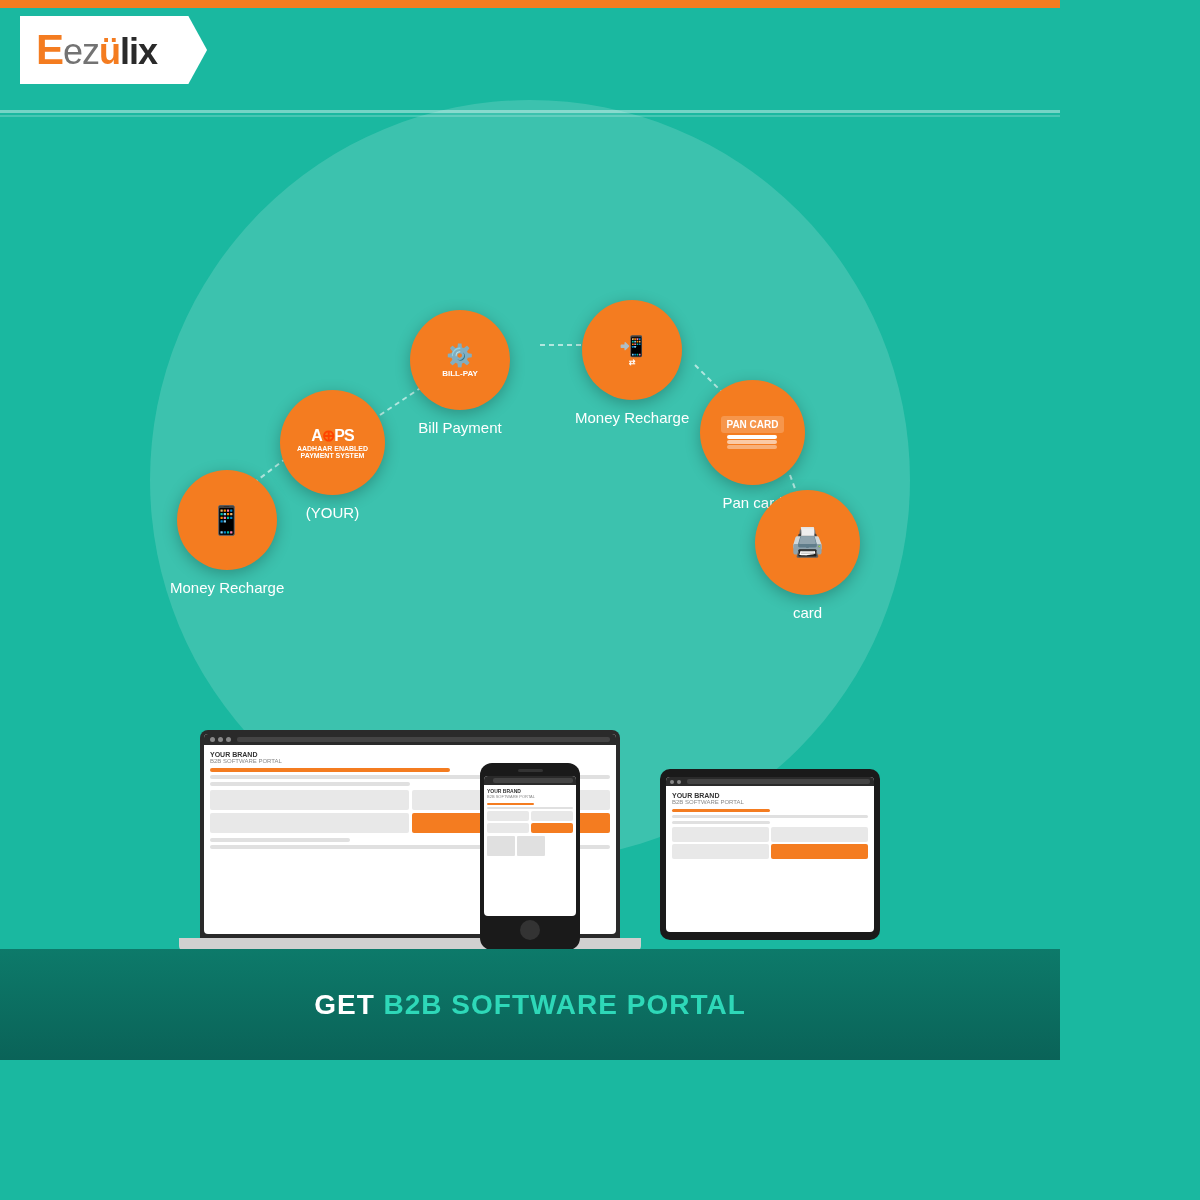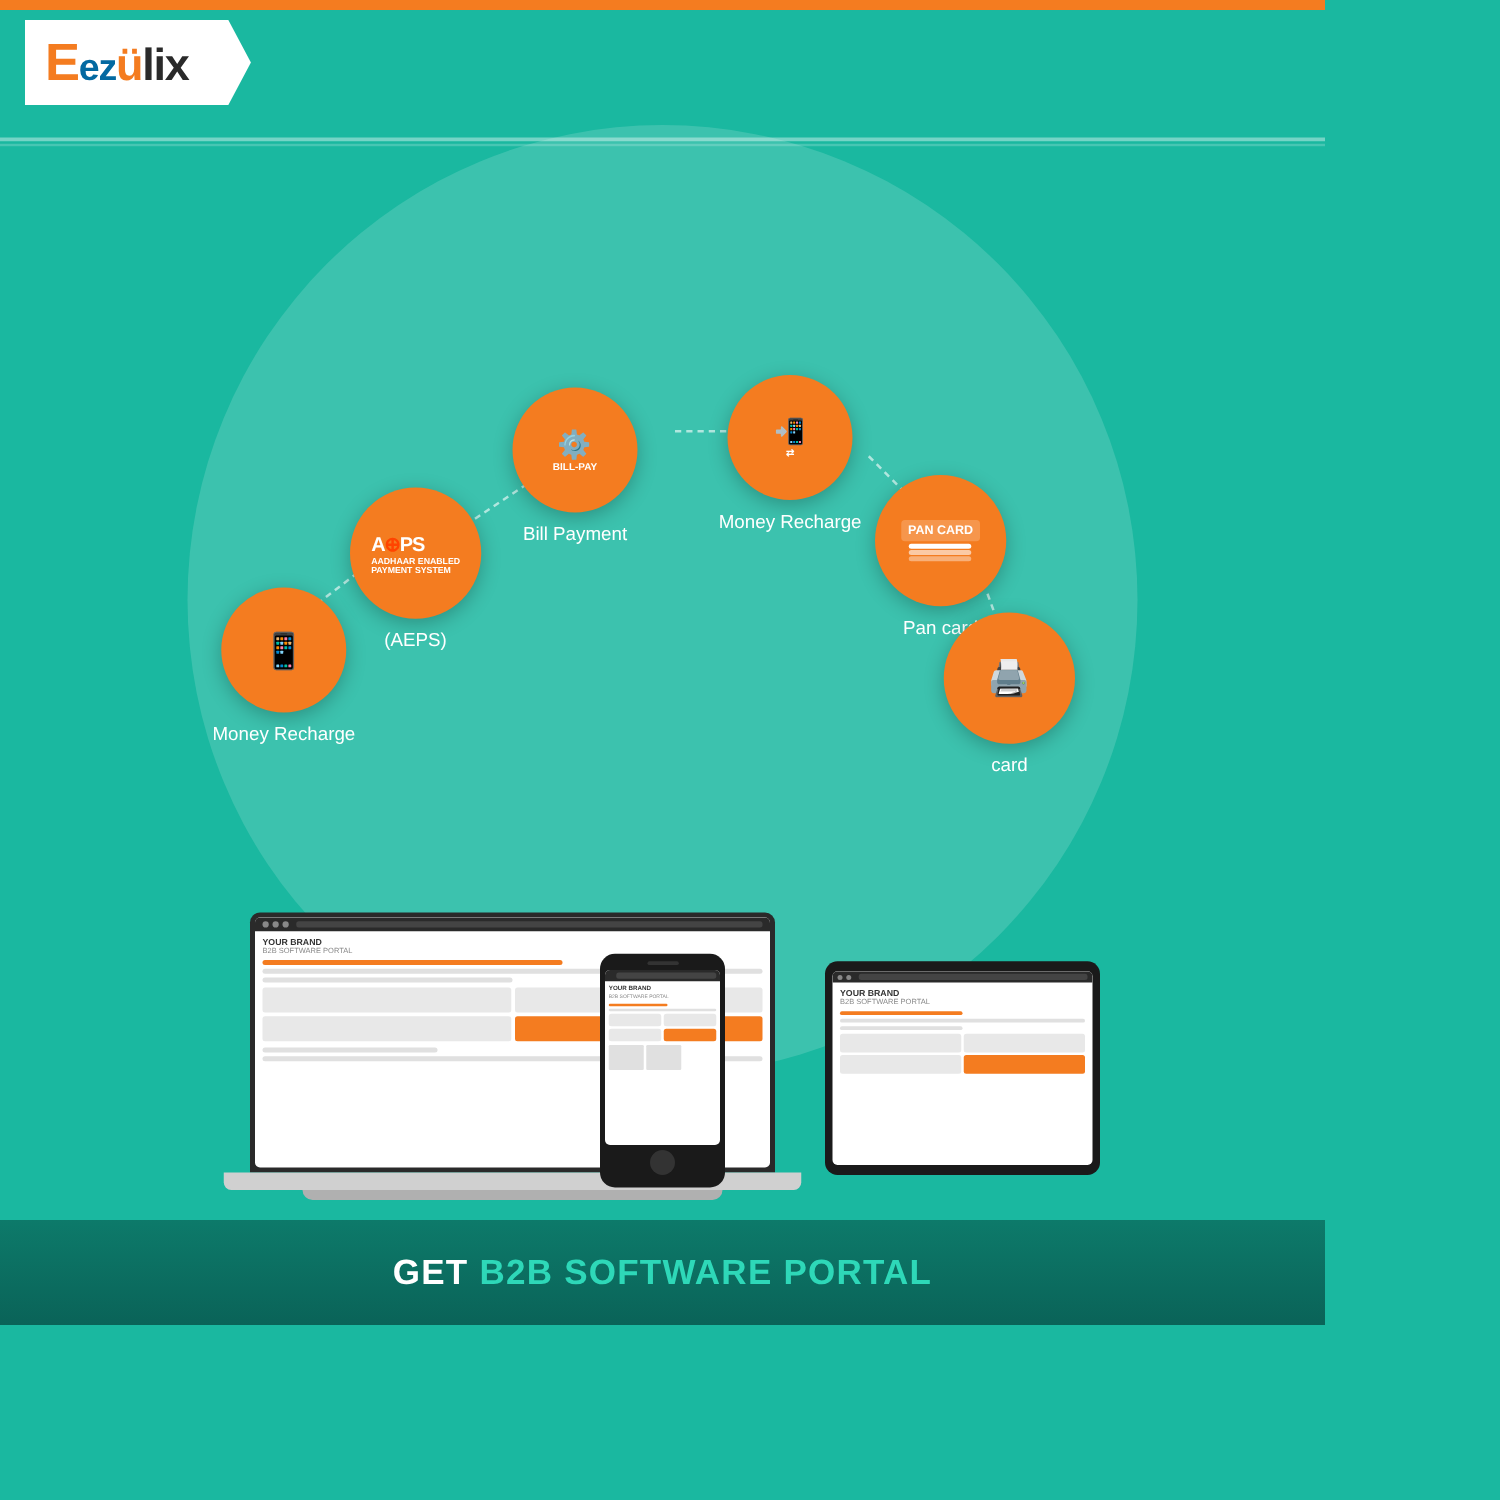--- a/index.html
+++ b/index.html
@@ -237,21 +237,21 @@
       background: #e8e8e8;
       height: 20px;
       border-radius: 2px;
     }
     .grid-block.orange { background: #f47c20; }
 
     
     .bottom-banner {
       position: absolute;
       bottom: 0; left: 0; right: 0;
-      height: 84px;
+      height: 111px;
       background: linear-gradient(to bottom, #0d7a6a, #0a6358);
       display: flex;
       flex-direction: column;
       align-items: center;
       justify-content: center;
     }
     .banner-text {
       color: white;
       font-size: 28px;
       font-weight: 700;
@@ -264,31 +264,31 @@
     .banner-sub {
       color: white;
       font-size: 26px;
       font-weight: 700;
       text-transform: uppercase;
       letter-spacing: 1px;
       margin-top: 2px;
     }
 
     
-    .aeps-icon { font-size: 11px; font-weight: 900; color: white; text-align: left; }
+    .aeps-icon { font-size: 11px; font-weight: 900; color: white; text-align: center; }
     .icon-symbol { font-size: 28px; color: white; }
   </style>
 </head>
 <body>
 
 <div class="top-bar"></div>
 
 <div class="logo-container">
   <span class="logo-text">
-    <span style="color:#f47c20;font-size:42px;font-weight:900;">E</span><span style="color:#0369a1;font-size:30px;font-weight:700;">ez</span><span style="color:#f47c20;font-size:36px;font-weight:900;">ü</span><span style="color:#2a2a2a;font-size:36px;font-weight:900;">lix</span>
+    <span style="color:#f47c20;font-size:42px;font-weight:900;">E</span><span style="color:#737373;font-size:36px;font-weight:400;">ez</span><span style="color:#f47c20;font-size:36px;font-weight:900;">ü</span><span style="color:#2a2a2a;font-size:36px;font-weight:900;">lix</span>
   </span>
 </div>
 
 <div style="position:absolute;top:110px;left:0;right:0;height:3px;background:rgba(255,255,255,0.4);"></div>
 <div style="position:absolute;top:115px;left:0;right:0;height:2px;background:rgba(255,255,255,0.2);"></div>
 
 <div class="main-circle"></div>
 
 <svg class="connector-svg" viewBox="0 0 1060 1060">
 
@@ -311,21 +311,21 @@
 </div>
 
 <div class="service-node" style="position:absolute;top:390px;left:280px;">
   <div class="service-circle large" style="width:105px;height:105px;">
     <div class="aeps-icon">
       <div style="font-size:16px;font-weight:900;letter-spacing:-1px;">A<span style="color:#ff4400;">⊕</span>PS</div>
       <div style="font-size:7px;letter-spacing:0px;">AADHAAR ENABLED</div>
       <div style="font-size:7px;">PAYMENT SYSTEM</div>
     </div>
   </div>
-  <div class="service-label">(AEPS)</div>
+  <div class="service-label">(YOUR)</div>
 </div>
 
 <div class="service-node" style="position:absolute;top:310px;left:410px;">
   <div class="service-circle large" style="width:100px;height:100px;">
     <div style="text-align:center;">
       <div style="font-size:22px;color:white;">⚙️</div>
       <div style="font-size:8px;color:white;font-weight:700;">BILL-PAY</div>
     </div>
   </div>
   <div class="service-label">Bill

